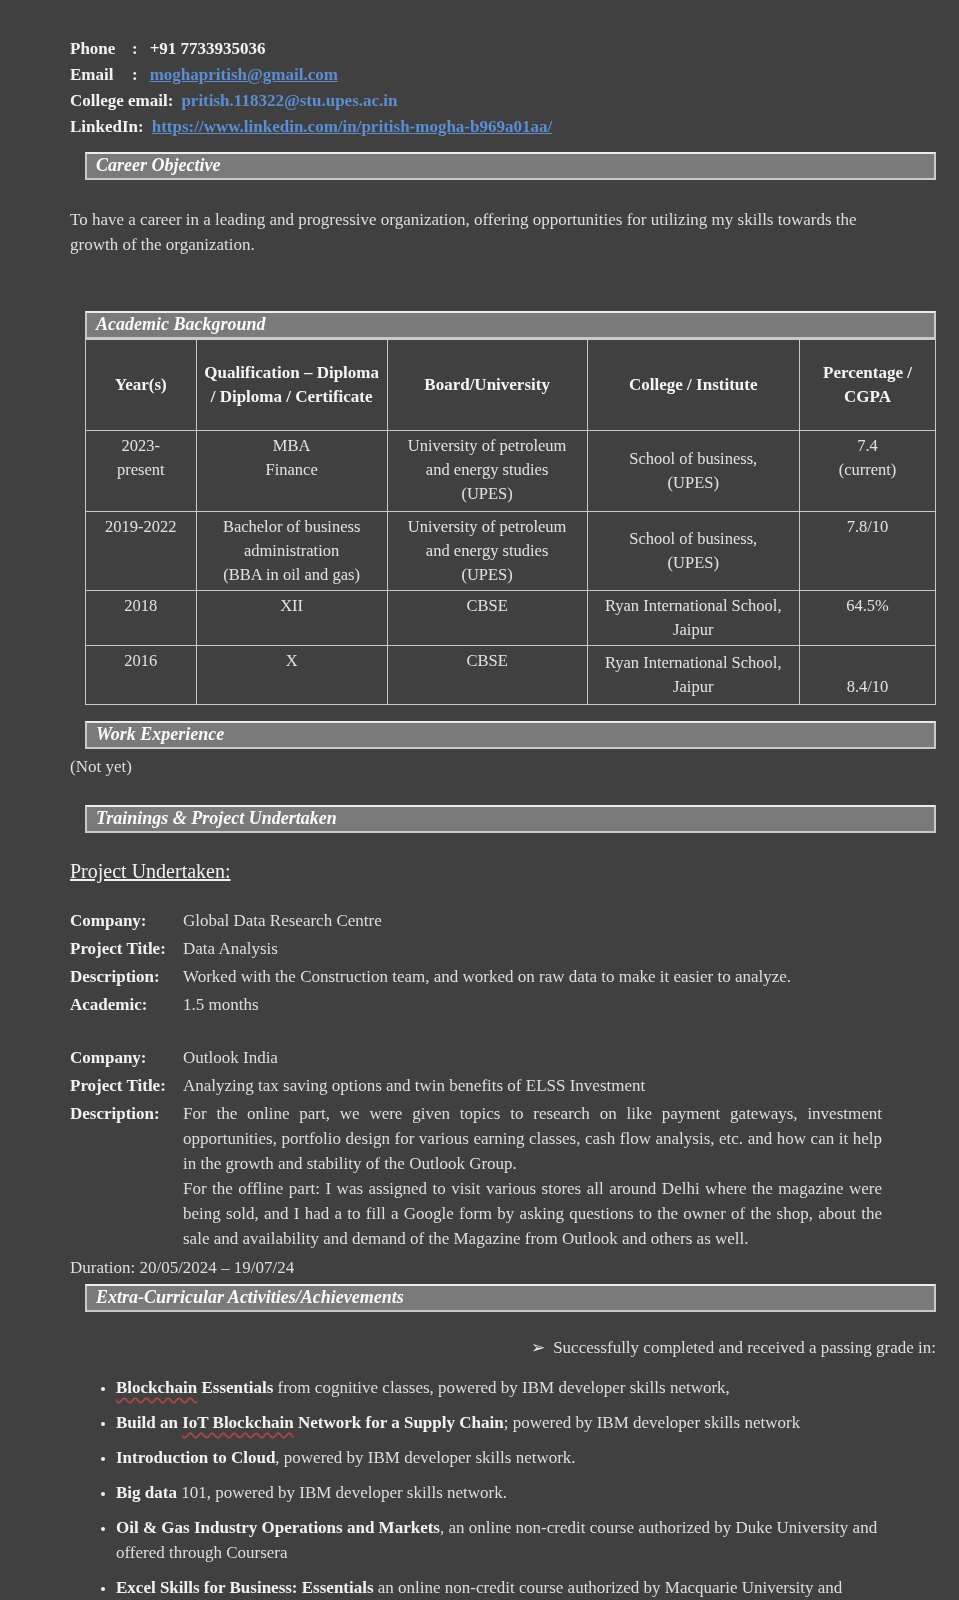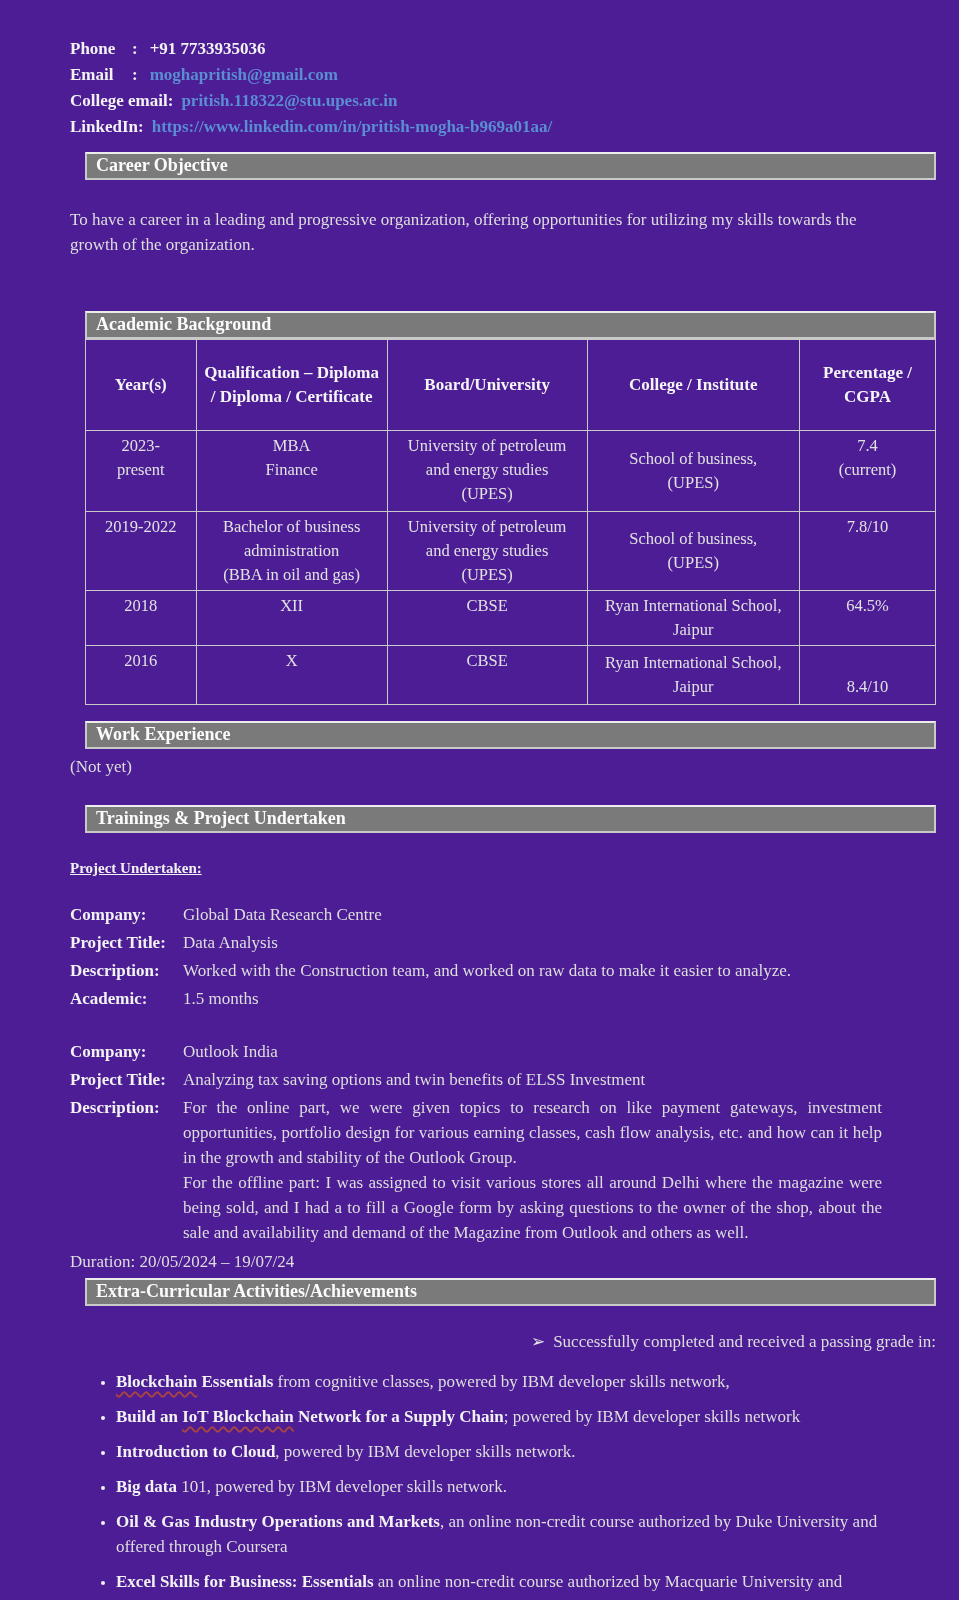--- a/index.html
+++ b/index.html
@@ -1,47 +1,48 @@
 <!DOCTYPE html>
 <html><head>
 <meta charset="utf-8">
 <style>
   html,body { margin:0; padding:0; background:#1c1c1c; }
   .page {
     position:relative;
     width:959px; height:1600px;
     box-sizing:border-box;
-    background:#4c1d95;
+    background:#404040;
     color:#dedede;
     font-family:"Liberation Serif", serif;
     font-size:17px;
     padding:36px 23px 0 70px;
     overflow:hidden;
   }
   b, .b { font-weight:bold; color:#f2f2f2; }
 
   
   .contact-row { line-height:26px; white-space:nowrap; }
   .lbl-fixed { display:inline-block; width:58px; font-weight:bold; color:#f2f2f2; }
   .sep { font-weight:bold; color:#f2f2f2; padding:0 12px 0 4px; }
   .lbl-inline { font-weight:bold; color:#f2f2f2; padding-right:8px; }
   a.link { color:#5b8dd3; font-weight:bold; cursor:pointer; text-decoration:none; }
-  a.link.u { }
+  a.link.u { text-decoration:underline; }
 
   
   .section-bar {
     margin-left:15px;
     background:#7a7a7a;
     border:2px solid #c9c9c9;
     border-top-color:#ececec;
     color:#fbfbfb;
     font-weight:bold;
     font-size:18px;
     line-height:21px;
     padding:1px 9px 2px 9px;
+    font-style:italic;
   }
   .bar-objective { margin-top:12px; }
   .bar-academic  { margin-top:54px; }
   .bar-work      { margin-top:16px; }
   .bar-trainings { margin-top:27px; }
   .bar-extra     { margin-top:4px; }
 
   .objective { margin-top:27px; width:812px; line-height:25px; }
 
   
@@ -72,23 +73,23 @@
   table.acad tbody tr:nth-child(2) td { height:72px; }
   table.acad tbody tr:nth-child(3) td { height:44px; }
   table.acad tbody tr:nth-child(4) td { height:50px; }
   table.acad td:nth-child(4) { vertical-align:middle; }
   table.acad tbody tr:nth-child(4) td:nth-child(5) { vertical-align:bottom; padding-bottom:5px; }
 
   .notyet { margin-top:7px; line-height:22px; }
 
   .proj-heading {
     margin-top:27px;
-    font-weight:bold; color:#f2f2f2;
+    font-weight:normal; color:#f2f2f2;
     text-decoration:underline;
-    font-size:15px;
+    font-size:20px;
   }
   .proj-grid {
     margin-top:25px;
     display:grid;
     grid-template-columns:113px 1fr;
     width:812px;
     row-gap:3px;
     line-height:25px;
   }
   .proj-grid .plabel { font-weight:bold; color:#f2f2f2; }

